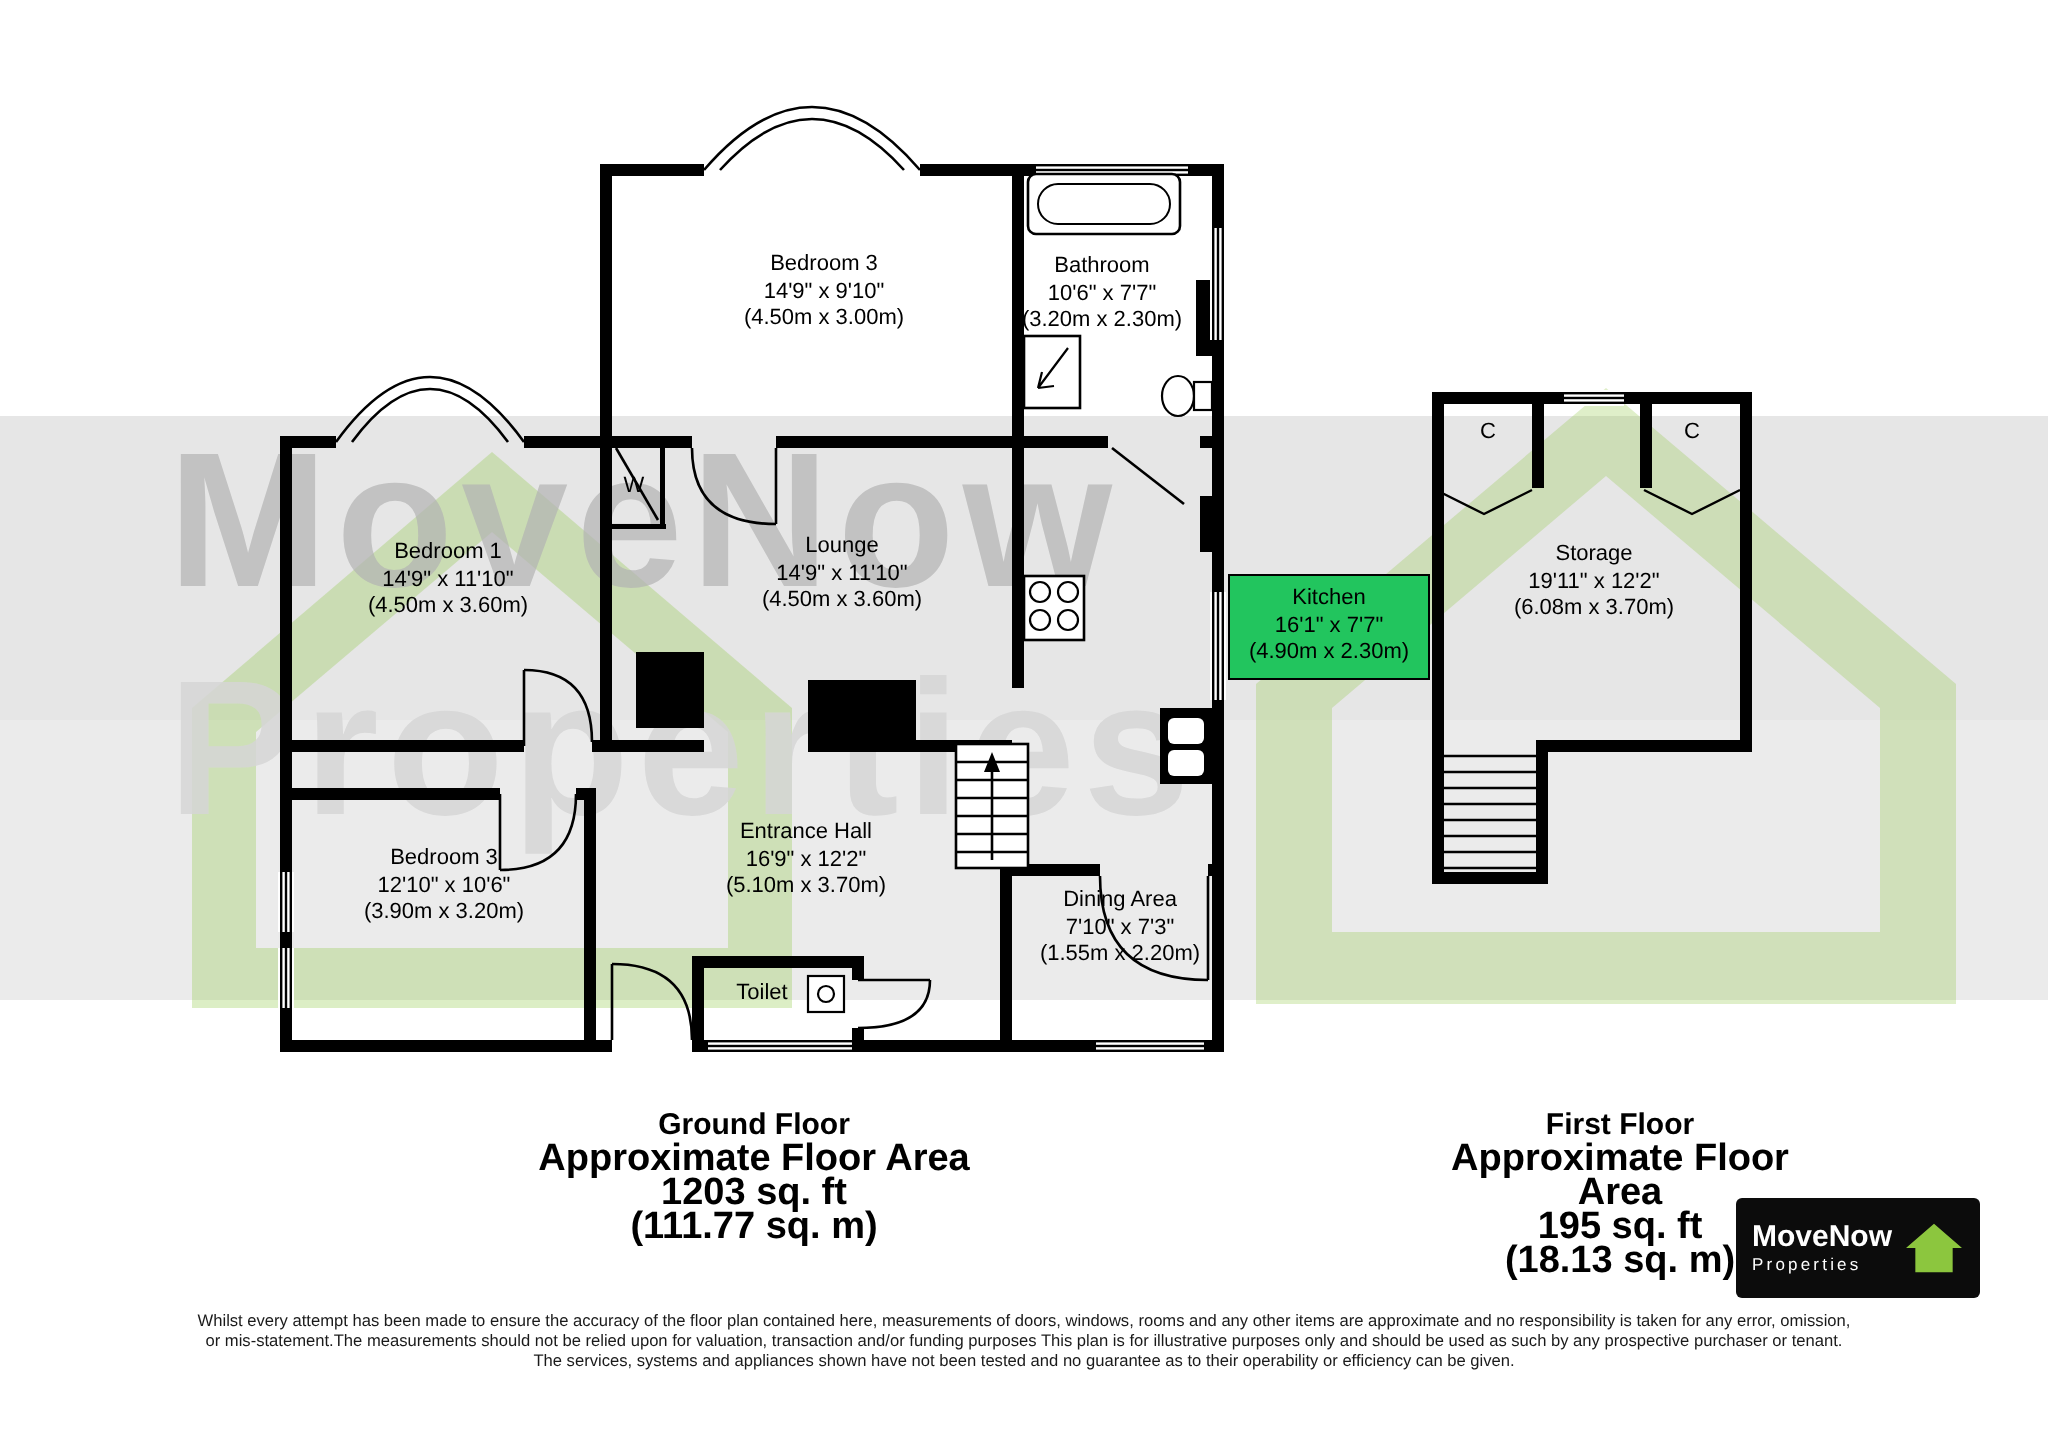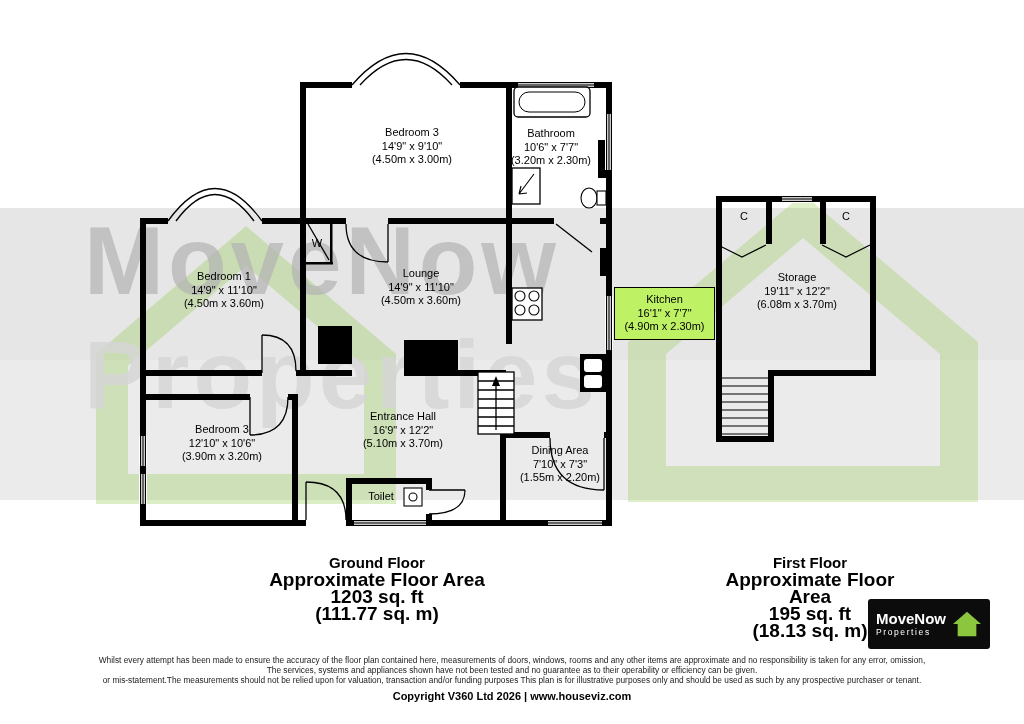--- a/index.html
+++ b/index.html
@@ -12,21 +12,21 @@
   .wm-arrows{position:absolute;left:0;top:0;width:1024px;height:724px;}
   .wm-text{position:absolute;left:84px;top:204px;font-size:96px;font-weight:bold;
            letter-spacing:4px;line-height:114px;white-space:nowrap;}
   .wm-l1{color:#b3b3b3;opacity:.7;}
   .wm-l2{color:#d6d6d6;opacity:.85;}
   
   .plan{position:absolute;left:0;top:0;width:1024px;height:724px;}
   
   .roomlabel{position:absolute;transform:translate(-50%,-50%);text-align:center;
              font-size:11px;line-height:13.5px;white-space:nowrap;}
-  .kitchenbox{position:absolute;left:614px;top:287px;width:99px;background:#bef264;
+  .kitchenbox{position:absolute;left:614px;top:287px;width:99px;background:#22c55e;
               border:1px solid #000;text-align:center;font-size:11px;line-height:13.5px;
               padding:5px 0;}
   .smalllabel{position:absolute;transform:translate(-50%,-50%);font-size:11px;}
   .floor-title{position:absolute;transform:translateX(-50%);text-align:center;font-weight:bold;margin-top:16px;}
   .floor-title .t{font-size:15px;line-height:17px;}
   .floor-title .s{font-size:19px;line-height:17px;}
   
   .logo{position:absolute;left:868px;top:599px;width:122px;height:50px;background:#0c0c0c;
         border-radius:3px;display:flex;align-items:center;justify-content:space-between;
         padding:0 8px;box-sizing:border-box;}
@@ -281,18 +281,17 @@
       <div class="logo-l1">MoveNow</div>
       <div class="logo-l2">Properties</div>
     </div>
     <svg width="30" height="28" viewBox="0 0 32 30">
       <path d="M16,2 L31,15 L26,15 L26,28 L6,28 L6,15 L1,15 Z" fill="#8cc63e"></path>
     </svg>
   </div>
 
   <div class="footer">
     <div>Whilst every attempt has been made to ensure the accuracy of the floor plan contained here, measurements of doors, windows, rooms and any other items are approximate and no responsibility is taken for any error, omission,</div>
+    <div>or mis-statement.The measurements should not be relied upon for valuation, transaction and/or funding purposes This plan is for illustrative purposes only and should be used as such by any prospective purchaser or tenant.</div>
     <div>The services, systems and appliances shown have not been tested and no guarantee as to their operability or efficiency can be given.</div>
-    <div>or mis-statement.The measurements should not be relied upon for valuation, transaction and/or funding purposes This plan is for illustrative purposes only and should be used as such by any prospective purchaser or tenant.</div>
-  </div>
-  <div class="copyright">Copyright V360 Ltd 2026 | www.houseviz.com</div>
+  </div>
 
 </div>
 
 </body></html>

